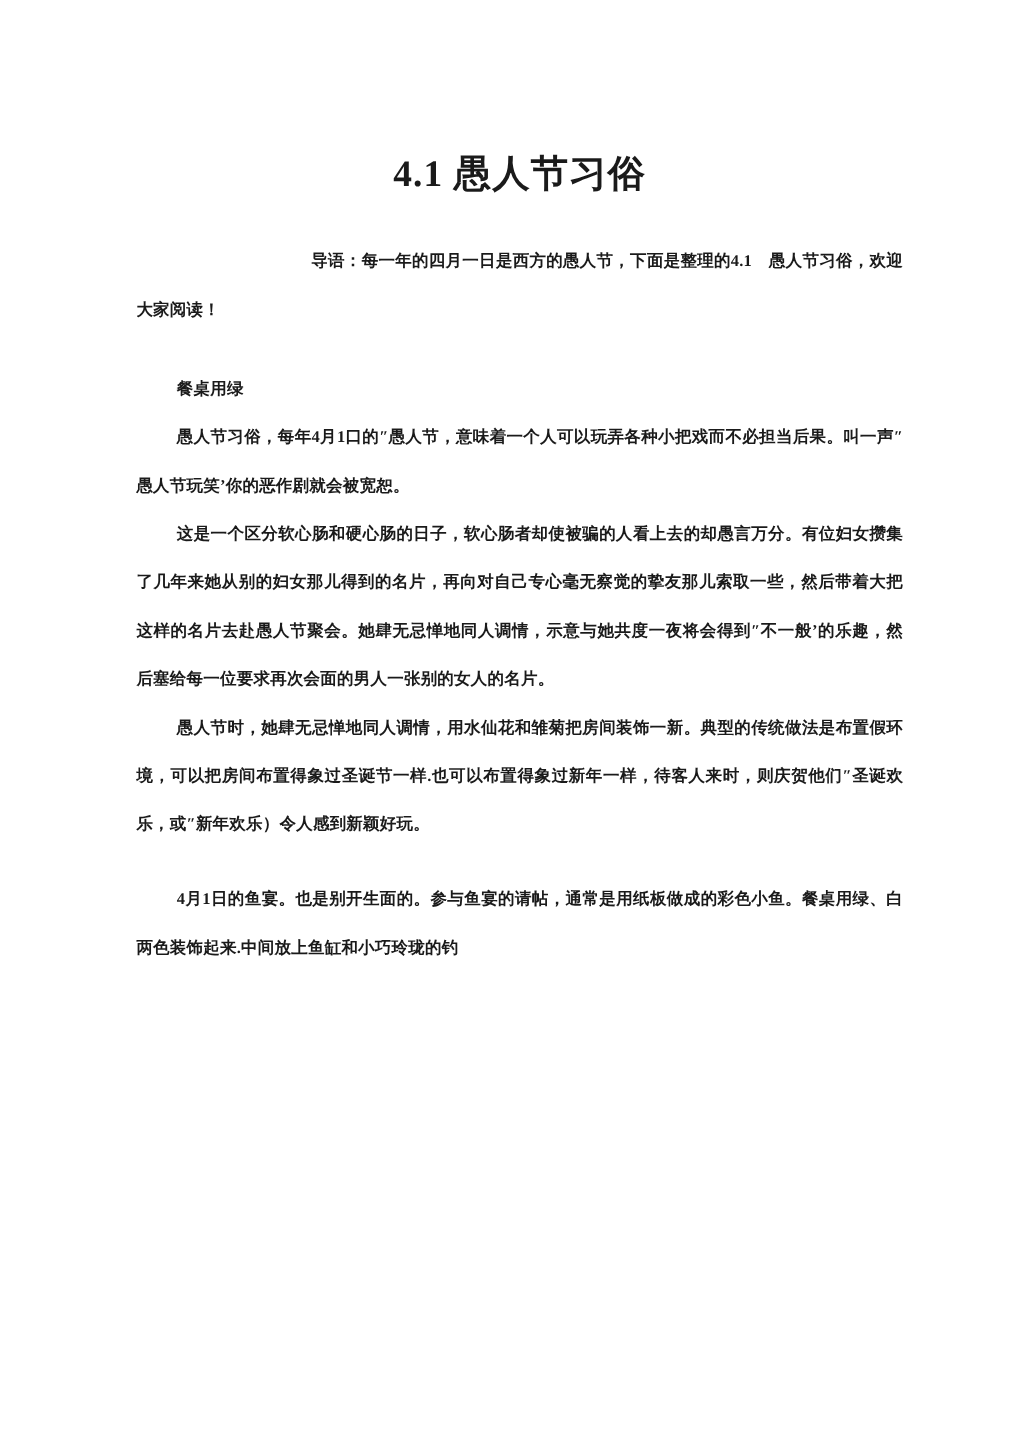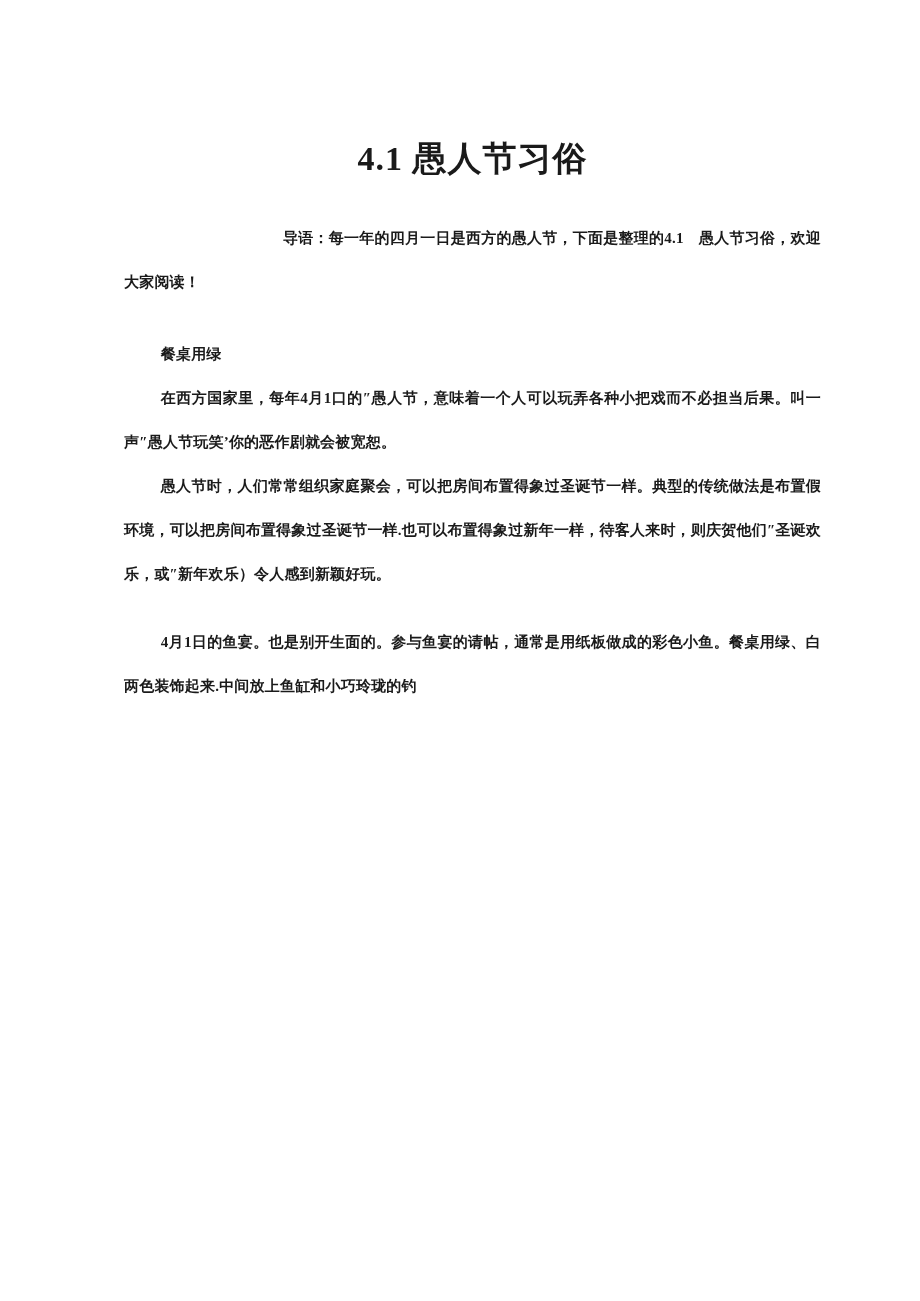--- a/index.html
+++ b/index.html
@@ -52,17 +52,18 @@
   }
 </style>
 </head>
 <body>
 
 <div class="page">
   <div class="content">
     <h1 class="doc-title">4.1 愚人节习俗</h1>
     <p class="para para-intro">导语：每一年的四月一日是西方的愚人节，下面是整理的4.1　愚人节习俗，欢迎大家阅读！</p>
     <p class="para para-subtitle">餐桌用绿</p>
-    <p class="para">在西方国家里，每年4月1口的″愚人节，意味着一个人可以玩弄各种小把戏而不必担当后果。叫一声″愚人节玩笑’你的恶作剧就会被宽恕。</p>
-    <p class="para">愚人节时，人们常常组织家庭聚会，可以把房间布置得象过圣诞节一样。典型的传统做法是布置假环境，可以把房间布置得象过圣诞节一样.也可以布置得象过新年一样，待客人来时，则庆贺他们″圣诞欢乐，或″新年欢乐）令人感到新颖好玩。</p>
+    <p class="para">愚人节习俗，每年4月1口的″愚人节，意味着一个人可以玩弄各种小把戏而不必担当后果。叫一声″愚人节玩笑’你的恶作剧就会被宽恕。</p>
+    <p class="para">这是一个区分软心肠和硬心肠的日子，软心肠者却使被骗的人看上去的却愚言万分。有位妇女攒集了几年来她从别的妇女那儿得到的名片，再向对自己专心毫无察觉的挚友那儿索取一些，然后带着大把这样的名片去赴愚人节聚会。她肆无忌惮地同人调情，示意与她共度一夜将会得到″不一般’的乐趣，然后塞给每一位要求再次会面的男人一张别的女人的名片。</p>
+    <p class="para">愚人节时，她肆无忌惮地同人调情，用水仙花和雏菊把房间装饰一新。典型的传统做法是布置假环境，可以把房间布置得象过圣诞节一样.也可以布置得象过新年一样，待客人来时，则庆贺他们″圣诞欢乐，或″新年欢乐）令人感到新颖好玩。</p>
     <p class="para para-gap">4月1日的鱼宴。也是别开生面的。参与鱼宴的请帖，通常是用纸板做成的彩色小鱼。餐桌用绿、白两色装饰起来.中间放上鱼缸和小巧玲珑的钓</p>
   </div>
 </div>
 
 </body></html>

